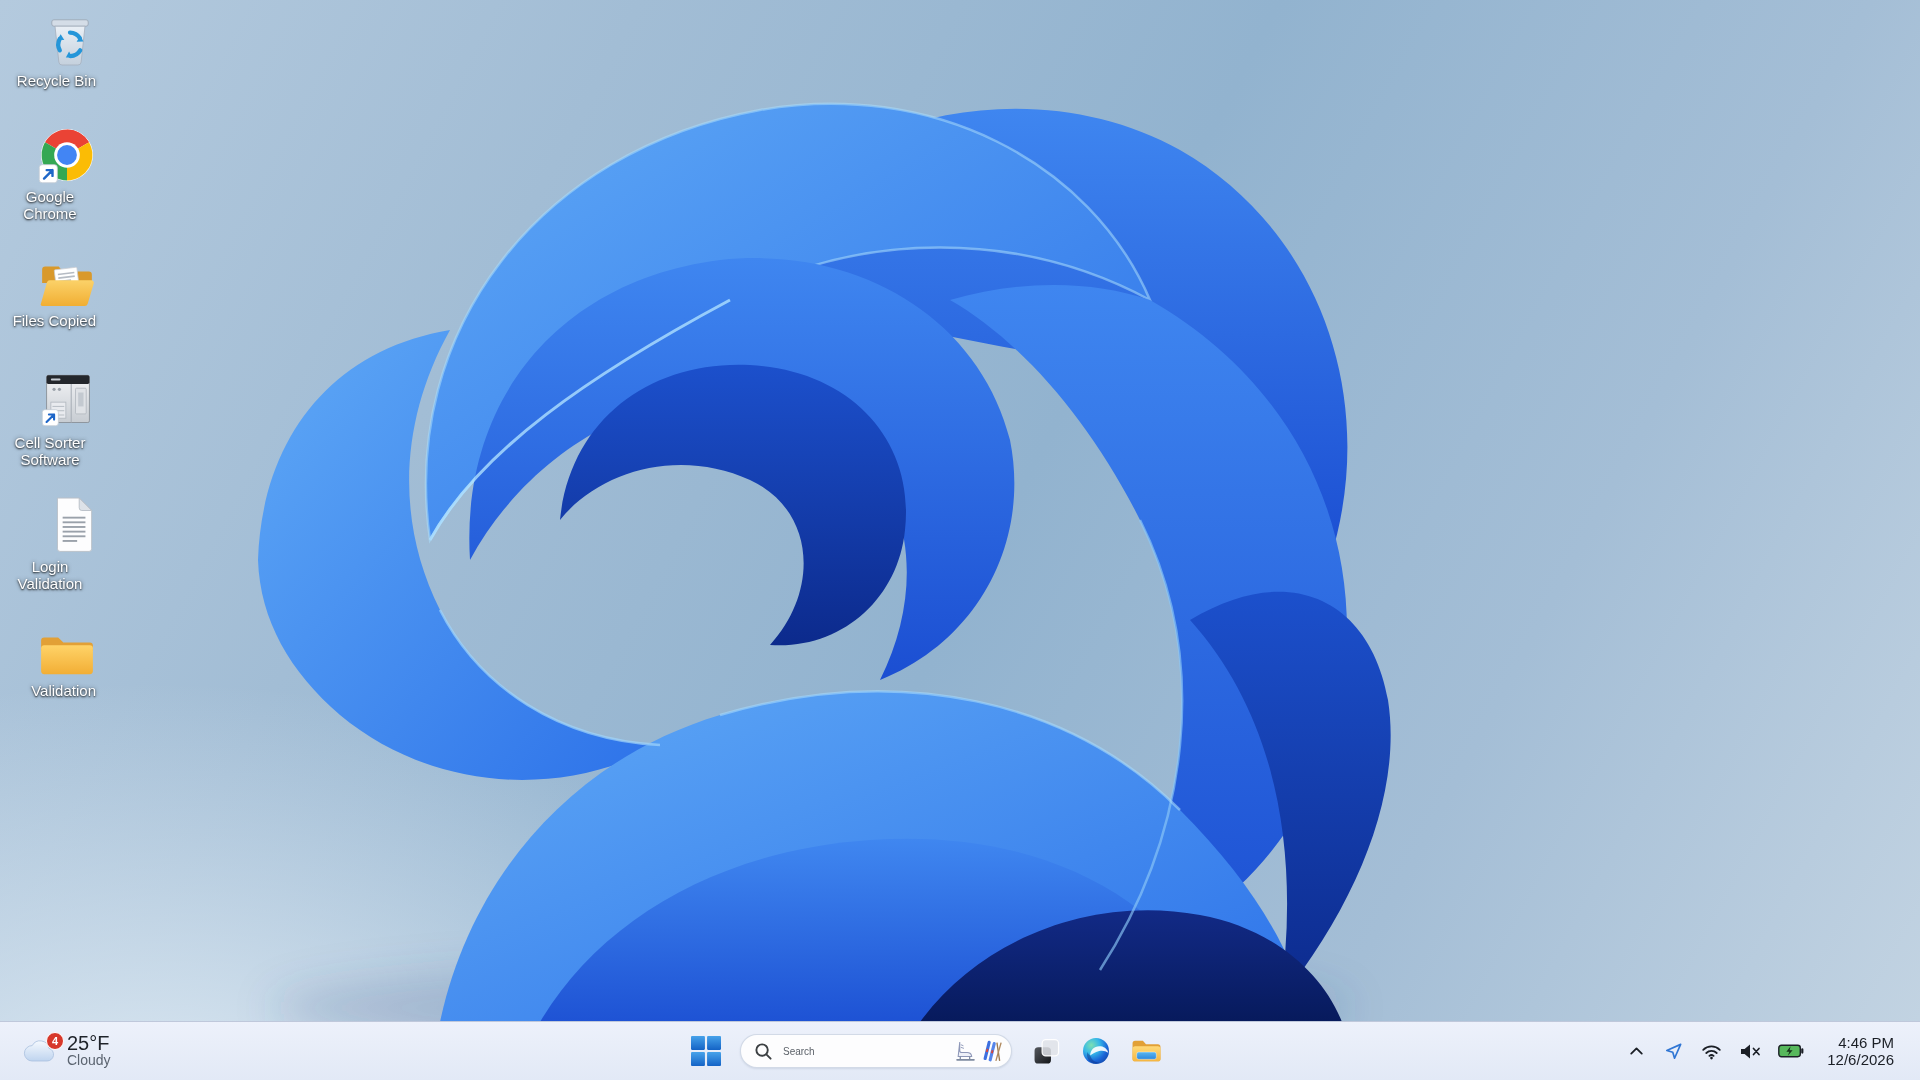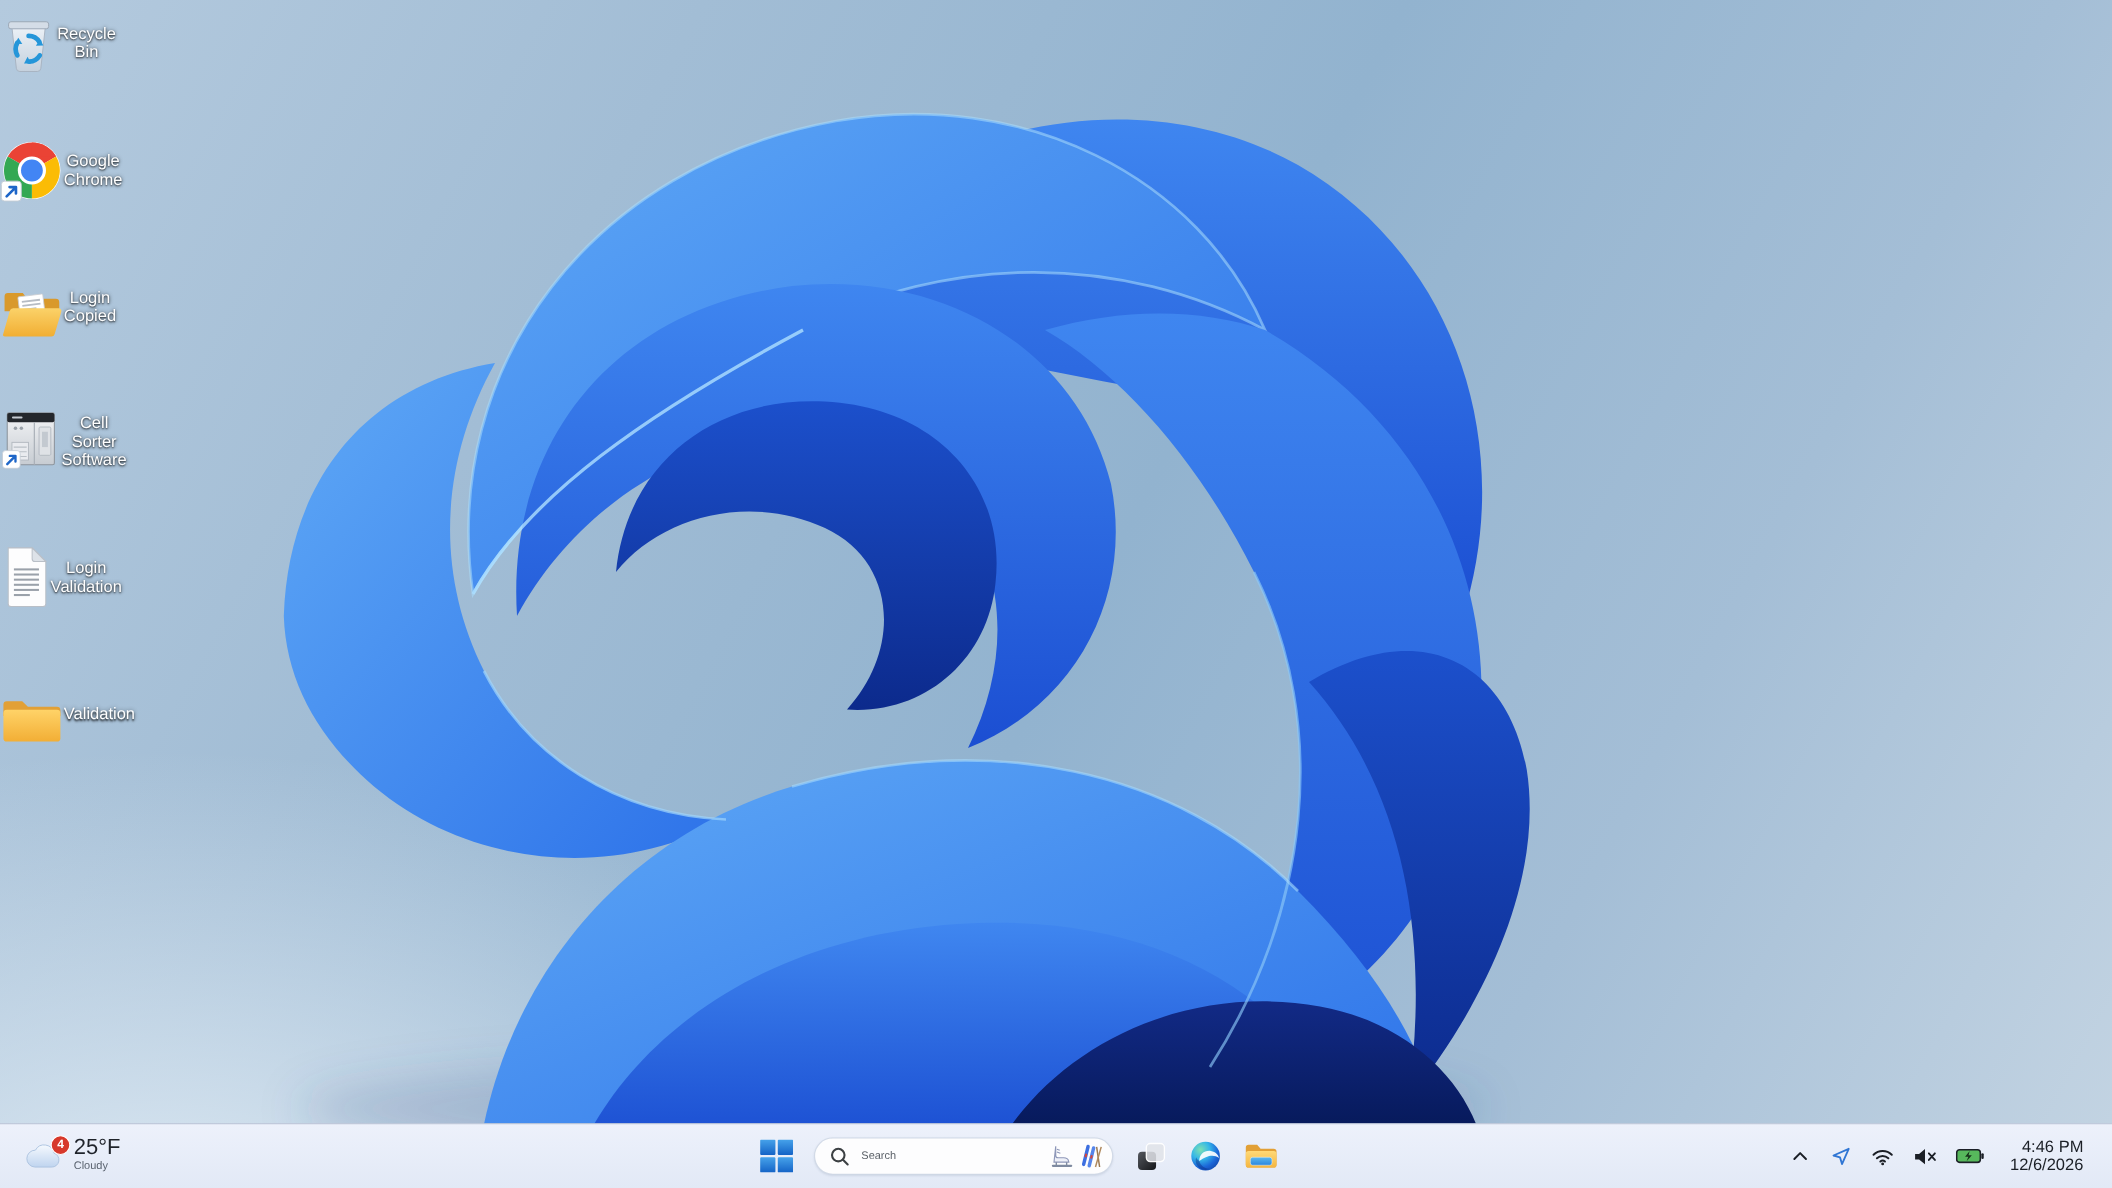--- a/index.html
+++ b/index.html
@@ -10,41 +10,41 @@
   .desktop { position:relative; width:1920px; height:1021px;
     background:
       radial-gradient(1200px 700px at 8% 108%, rgba(225,236,245,.9) 0%, rgba(225,236,245,0) 60%),
       linear-gradient(118deg,#b4cade 0%, #a2bdd5 26%, #92b3cf 52%, #a4bed6 76%, #c2d3e2 100%);
   }
   .wallpaper { position:absolute; inset:0; z-index:0; }
 
   
   .icon-col { position:absolute; left:0; top:0; width:96px; z-index:1; }
   .desktop-icon { position:absolute; left:0; width:96px; display:flex;
-    flex-direction:row; align-items:center; cursor:default; }
+    flex-direction:column; align-items:flex-end; cursor:default; }
   .desktop-icon .art { height:62px; display:flex; align-items:flex-end; justify-content:center; }
   .desktop-icon .lbl { margin-top:4px; max-width:92px; text-align:center;
     font-size:15px; line-height:17px; color:#fff;
     text-shadow:0 1px 2px rgba(0,0,0,.85), 0 0 4px rgba(0,0,0,.45); }
 
   
   .taskbar { position:relative; width:1920px; height:59px;
     background:linear-gradient(180deg,#edf1fb 0%, #e2e9f6 100%);
     border-top:1px solid rgba(125,140,170,.35); z-index:3; }
 
   .weather { position:absolute; left:12px; top:0; height:100%;
     display:flex; align-items:center; gap:9px; padding:0 10px; border-radius:6px; }
   .cloud-wrap { position:relative; width:36px; height:30px; }
   .badge { position:absolute; top:-4px; right:-6px; width:18px; height:18px;
     background:#d7382b; border:1.5px solid #fff; border-radius:50%;
     color:#fff; font-size:11px; font-weight:bold; display:flex;
     align-items:center; justify-content:center; }
   .wtxt { display:flex; flex-direction:column; }
   .wtxt .temp { font-size:20px; color:#1f232a; line-height:18px; }
-  .wtxt .cond { font-size:10px; color:#5b6470; line-height:17px; }
+  .wtxt .cond { font-size:14px; color:#5b6470; line-height:17px; }
 
   .center-group { position:absolute; left:684px; top:0; height:100%;
     display:flex; align-items:center; gap:6px; }
   .tb-btn { width:44px; height:46px; border-radius:7px; display:flex;
     align-items:center; justify-content:center; background:transparent; border:none; cursor:pointer; }
   .search-pill { width:272px; height:34px; margin:0 6px; border-radius:17px;
     background:#fdfdfe; border:1px solid rgba(175,190,212,.55);
     box-shadow:0 1px 2px rgba(70,90,130,.14);
     display:flex; align-items:center; gap:10px; padding:0 8px 0 13px; cursor:pointer; }
   .search-pill .stext { flex:0 0 auto; font-size:10px; color:#5c6269; }
@@ -183,21 +183,21 @@
         <g transform="rotate(-7 28 20)">
           <rect x="17" y="8" width="22" height="20" rx="1" fill="#fff" stroke="#c9ccd1" stroke-width=".7"></rect>
           <rect x="20" y="12" width="16" height="1.6" fill="#b6bcc4"></rect>
           <rect x="20" y="15.5" width="16" height="1.6" fill="#b6bcc4"></rect>
           <rect x="20" y="19" width="12" height="1.6" fill="#b6bcc4"></rect>
           <rect x="20" y="23.5" width="7" height="3" fill="#d8453a"></rect>
         </g>
         <path d="M2.5 43 L8.6 21.5 a3 3 0 0 1 2.9-2.2 H51.5 a2.4 2.4 0 0 1 2.3 3.1 L48 42 a3 3 0 0 1-2.9 2.2 H4.9 A2.4 2.4 0 0 1 2.5 43 Z" fill="url(#ffG)"></path>
       </svg>
         </span>
-      <span class="lbl">Login Copied</span>
+      <span class="lbl">Files Copied</span>
     </div>
 
     <div class="desktop-icon" style="top:368px">
       <span class="art">
           <svg width="56" height="60" viewBox="0 0 52 56">
         <defs>
               <linearGradient id="mG" x1="0" y1="0" x2="0" y2="1">
           <stop offset="0" stop-color="#f3f4f6"></stop>
                 <stop offset="1" stop-color="#c7ccd2"></stop>
         </linearGradient>

